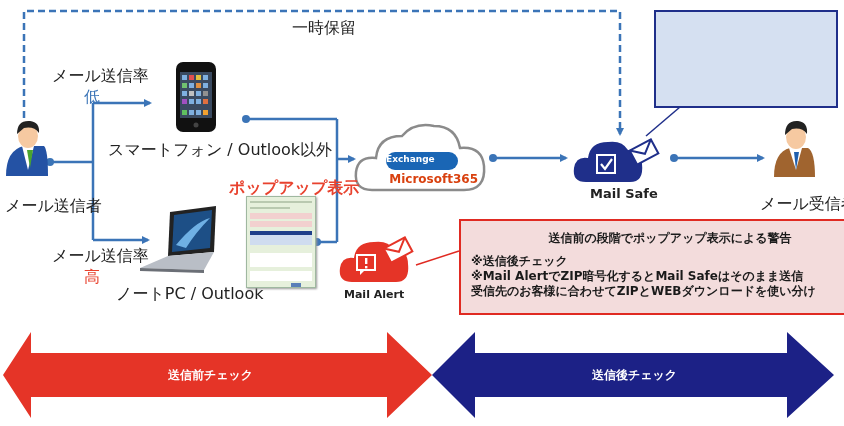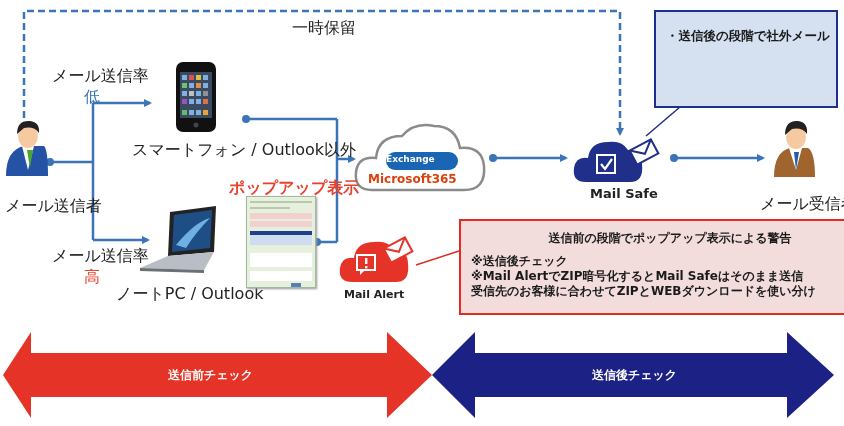--- a/index.html
+++ b/index.html
@@ -139,21 +139,21 @@
   <path d="M3,375 L31,332 L31,353 L387,353 L387,332 L432,375 L387,418 L387,397 L31,397 L31,418 Z" fill="#e53427"></path>
   <path d="M432,375 L475,332 L475,353 L787,353 L787,332 L834,375 L787,418 L787,397 L475,397 L475,418 Z" fill="#1c2186"></path>
 </svg>
 
 <div class="lbl" style="left:292px; top:18px;">一時保留</div>
 
 <div class="lbl lbl-center" style="left:52px; top:66px; width:80px;">
   <div>メール送信率</div>
   <div class="blue-txt">低</div>
 </div>
-<div class="lbl" style="left:108px; top:140px;margin-left:24px;">スマートフォン / Outlook以外</div>
+<div class="lbl" style="left:108px; top:140px;">スマートフォン / Outlook以外</div>
 
 <div class="lbl" style="left:5px; top:196px;">メール送信者</div>
 
 <div class="lbl lbl-center" style="left:52px; top:246px; width:80px;">
   <div>メール送信率</div>
   <div class="red-txt">高</div>
 </div>
 <div class="lbl" style="left:116px; top:284px;">ノートPC / Outlook</div>
 
 <div class="lbl red-txt" style="left:229px; top:178px; font-weight:bold;">ポップアップ表示</div>
@@ -164,30 +164,29 @@
   <div style="position:absolute;left:3px;top:16px;width:62px;height:6px;background:#f2d0cf;"></div>
   <div style="position:absolute;left:3px;top:24px;width:62px;height:6px;background:#f2d0cf;"></div>
   <div style="position:absolute;left:3px;top:34px;width:62px;height:4px;background:#1f3f8a;"></div>
   <div style="position:absolute;left:3px;top:38px;width:62px;height:10px;background:#cfdcef;"></div>
   <div style="position:absolute;left:3px;top:56px;width:62px;height:14px;background:#ffffff;"></div>
   <div style="position:absolute;left:3px;top:74px;width:62px;height:10px;background:#ffffff;"></div>
   <div style="position:absolute;left:44px;top:86px;width:10px;height:4px;background:#5a7fb8;"></div>
 </div>
 
 <div class="abs" style="left:386px; top:154px; width:72px; font-size:9px; font-weight:bold; color:#ffffff;">Exchange</div>
-<div class="abs" style="left:368px; top:172px; width:110px; text-align:left; font-size:12px; font-weight:bold; color:#d9410f;">Microsoft365</div>
+<div class="abs" style="left:368px; top:172px; width:110px; text-align:right; font-size:12px; font-weight:bold; color:#d9410f;">Microsoft365</div>
 
 <div class="lbl" style="left:590px; top:186px; font-size:13px; font-weight:bold;">Mail Safe</div>
 <div class="lbl" style="left:344px; top:288px; font-size:11px; font-weight:bold;">Mail Alert</div>
 
 <div class="lbl" style="left:760px; top:194px;">メール受信者</div>
 
 <div class="callout-blue">
   <div class="item">
-    <div>・送信後の段階で社外メール</div>
   </div>
 </div>
 
 <div class="callout-red">
   <div class="title">送信前の段階でポップアップ表示による警告</div>
   <div>※送信後チェック</div>
   <div>※Mail AlertでZIP暗号化するとMail Safeはそのまま送信</div>
   <div>受信先のお客様に合わせてZIPとWEBダウンロードを使い分け</div>
 </div>
 

